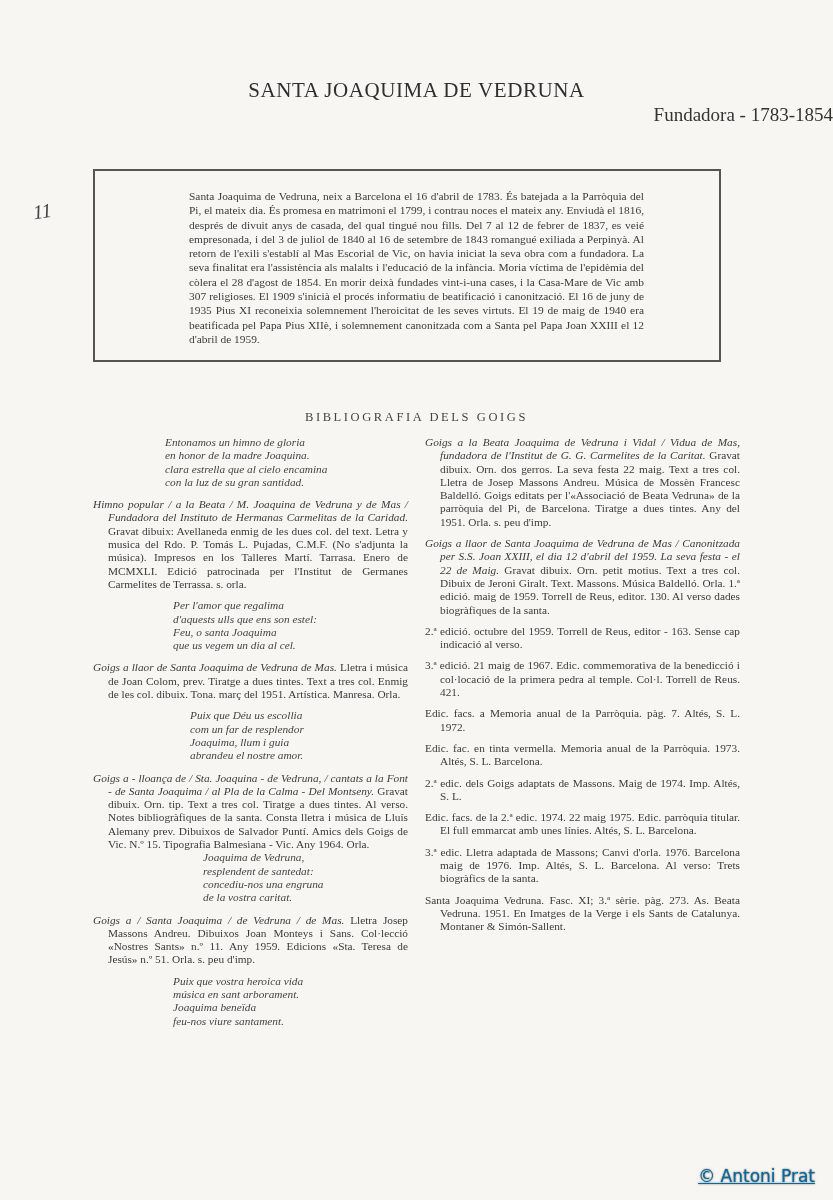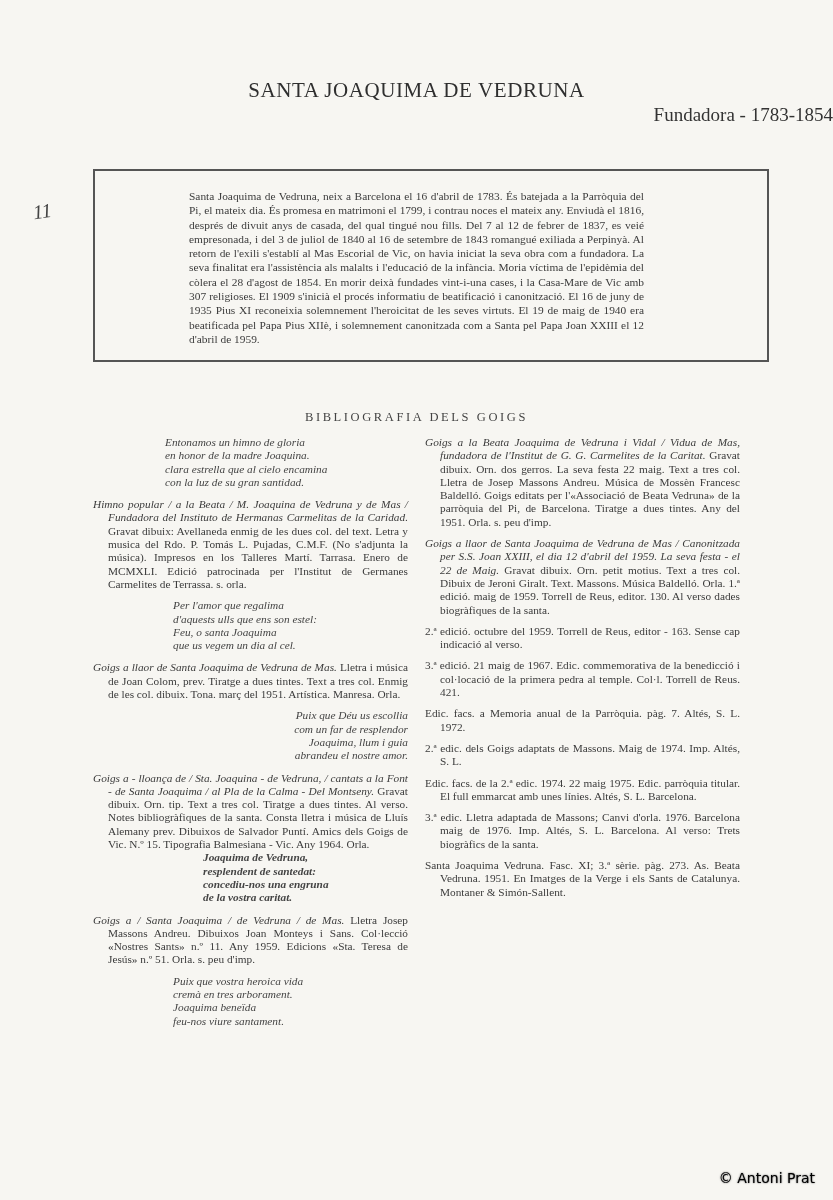--- a/index.html
+++ b/index.html
@@ -16,21 +16,21 @@
   .subtitle {
     position: absolute; top: 104px; left: 0; width: 833px; text-align: right;
     font-family: "Liberation Serif", serif; font-size: 19px; color: #333;
   }
   .handmark {
     position: absolute; top: 200px; left: 33px;
     font-family: "Liberation Serif", serif; font-style: italic; font-size: 20px; color: #444;
     transform: rotate(-8deg);
   }
   .bio-box {
-    position: absolute; left: 93px; top: 169px; width: 676px; height: 193px;
+    position: absolute; left: 93px; top: 169px; width: 628px; height: 193px;
     border: 2px solid #555; box-sizing: border-box;
   }
   .bio-text {
     position: absolute; left: 94px; top: 18px; width: 455px;
     font-family: "Liberation Serif", serif; font-size: 11.4px; line-height: 14.3px;
     text-align: justify; color: #3b3b3b;
   }
   .section-heading {
     position: absolute; top: 410px; left: 0; width: 833px; text-align: center;
     font-family: "Liberation Serif", serif; font-weight: normal; font-size: 12.5px;
@@ -44,29 +44,30 @@
   .col-right { left: 425px; }
   .verse {
     font-style: italic; margin-left: 72px; margin-bottom: 9px; color: #444;
   }
   .verse div { white-space: nowrap; }
   .entry {
     text-align: justify; padding-left: 15px; text-indent: -15px; margin-bottom: 8px;
   }
   .entry .it { font-style: italic; }
   .col-left .v2 { margin-left: 80px; }
-  .col-left .v3 { margin-left: 97px; text-align: right; }
-  .col-left .v4 { margin-left: 110px; margin-top: -4px; font-weight: bold; }
+  .col-left .v3 { margin-left: 97px; }
+  .col-left .v4 { margin-left: 110px; margin-top: -4px; }
   .col-left .v5 { margin-left: 80px; }
   .col-left .e4 { margin-bottom: 4px; }
   .col-left .e2 { margin-top: 2px; }
   .watermark {
     position: absolute; right: 18px; bottom: 14px;
-    font-family: "DejaVu Sans", sans-serif; font-size: 14px; color: #000000;
+    font-family: "DejaVu Sans", sans-serif; font-size: 17px; color: #0369a1;
     text-shadow: 0 0 2px #777, 0 0 1px #888;
+    text-decoration: underline;
   }
 </style>
 </head>
 <body>
 
 <div class="title">SANTA JOAQUIMA DE VEDRUNA</div>
 <div class="subtitle">Fundadora - 1783-1854</div>
 <div class="handmark">11</div>
 
 <div class="bio-box">
@@ -99,31 +100,32 @@
   <div class="entry e4"><span class="it">Goigs a - lloança de / Sta. Joaquina - de Vedruna, / cantats a la Font - de Santa Joaquima / al Pla de la Calma - Del Montseny.</span><span> Gravat dibuix. Orn. tip. Text a tres col. Tiratge a dues tintes. Al verso. Notes bibliogràfiques de la santa. Consta lletra i música de Lluís Alemany prev. Dibuixos de Salvador Puntí. Amics dels Goigs de Vic. N.º 15. Tipografia Balmesiana - Vic. Any 1964. Orla.</span></div>
   <div class="verse v4">
     <div>Joaquima de Vedruna,</div>
     <div>resplendent de santedat:</div>
     <div>concediu-nos una engruna</div>
     <div>de la vostra caritat.</div>
   </div>
   <div class="entry"><span class="it">Goigs a / Santa Joaquima / de Vedruna / de Mas.</span><span> Lletra Josep Massons Andreu. Dibuixos Joan Monteys i Sans. Col·lecció «Nostres Sants» n.º 11. Any 1959. Edicions «Sta. Teresa de Jesús» n.º 51. Orla. s. peu d'imp.</span></div>
   <div class="verse v5">
     <div>Puix que vostra heroica vida</div>
-    <div>cremà en tres arborament.</div>
+    <div>música en sant arborament.</div>
     <div>Joaquima beneïda</div>
     <div>feu-nos viure santament.</div>
   </div>
 </div>
 
 <div class="col col-right">
   <div class="entry"><span class="it">Goigs a la Beata Joaquima de Vedruna i Vidal / Vidua de Mas, fundadora de l'Institut de G. G. Carmelites de la Caritat.</span><span> Gravat dibuix. Orn. dos gerros. La seva festa 22 maig. Text a tres col. Lletra de Josep Massons Andreu. Música de Mossèn Francesc Baldelló. Goigs editats per l'«Associació de Beata Vedruna» de la parròquia del Pi, de Barcelona. Tiratge a dues tintes. Any del 1951. Orla. s. peu d'imp.</span></div>
   <div class="entry"><span class="it">Goigs a llaor de Santa Joaquima de Vedruna de Mas / Canonitzada per S.S. Joan XXIII, el dia 12 d'abril del 1959. La seva festa - el 22 de Maig.</span><span> Gravat dibuix. Orn. petit motius. Text a tres col. Dibuix de Jeroni Giralt. Text. Massons. Música Baldelló. Orla. 1.ª edició. maig de 1959. Torrell de Reus, editor. 130. Al verso dades biogràfiques de la santa.</span></div>
   <div class="entry">2.ª edició. octubre del 1959. Torrell de Reus, editor - 163. Sense cap indicació al verso.</div>
   <div class="entry">3.ª edició. 21 maig de 1967. Edic. commemorativa de la benedicció i col·locació de la primera pedra al temple. Col·l. Torrell de Reus. 421.</div>
   <div class="entry">Edic. facs. a Memoria anual de la Parròquia. pàg. 7. Altés, S. L. 1972.</div>
+  <div class="entry">Edic. fac. en tinta vermella. Memoria anual de la Parròquia. 1973. Altés, S. L. Barcelona.</div>
   <div class="entry">2.ª edic. dels Goigs adaptats de Massons. Maig de 1974. Imp. Altés, S. L.</div>
   <div class="entry">Edic. facs. de la 2.ª edic. 1974. 22 maig 1975. Edic. parròquia titular. El full emmarcat amb unes línies. Altés, S. L. Barcelona.</div>
   <div class="entry">3.ª edic. Lletra adaptada de Massons; Canvi d'orla. 1976. Barcelona maig de 1976. Imp. Altés, S. L. Barcelona. Al verso: Trets biogràfics de la santa.</div>
   <div class="entry">Santa Joaquima Vedruna. Fasc. XI; 3.ª sèrie. pàg. 273. As. Beata Vedruna. 1951. En Imatges de la Verge i els Sants de Catalunya. Montaner &amp; Simón-Sallent.</div>
 </div>
 
 <div class="watermark">© Antoni Prat</div>
 
 </body></html>

